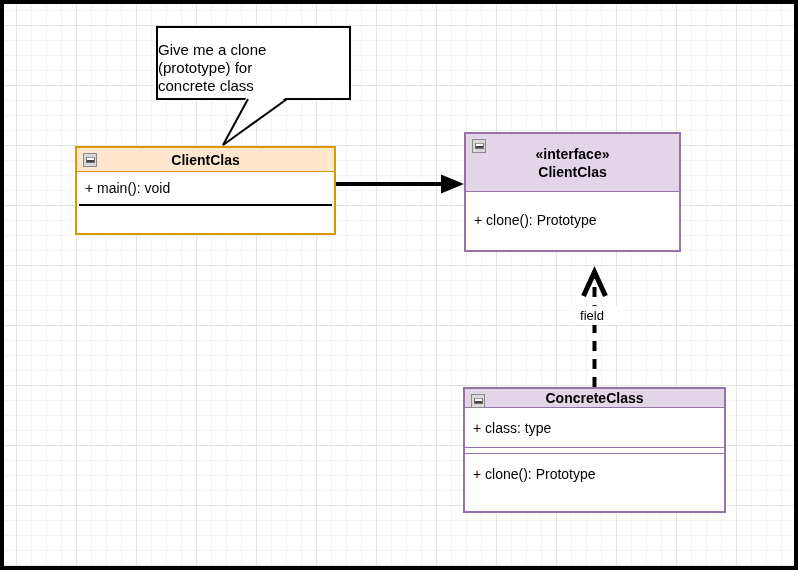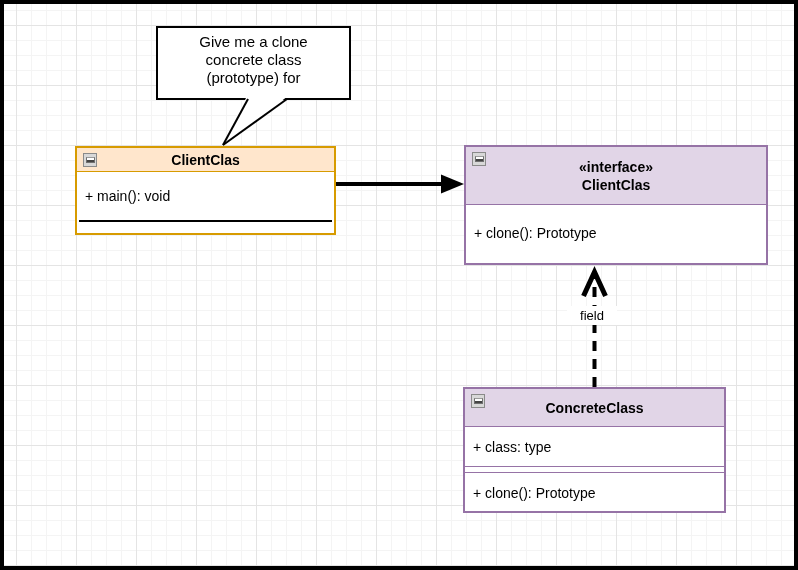--- a/index.html
+++ b/index.html
@@ -26,23 +26,23 @@
     position:absolute; left:0; top:0; width:790px; height:562px;
     pointer-events:none; z-index:5;
   }
   .overlay .edge { stroke: var(--c-edge, #000000); }
 
   
   .callout {
     position:absolute; left:152px; top:22px; width:195px; height:74px;
     background:#ffffff;
     border:2px solid var(--c-callout_border, #000000);
-    text-align:center;
+    text-align:left;
     font-size:15px; line-height:18px;
-    padding-top:5px;
+    padding-top:13px;
     z-index:2;
   }
 
   
   .uml-box { position:absolute; background:#ffffff; z-index:2; }
   .uml-header {
     position:relative;
     display:flex; align-items:center; justify-content:center;
     font-weight:bold; font-size:14px;
   }
@@ -70,46 +70,46 @@
   
   .box-client {
     left:71px; top:142px; width:261px; height:89px;
     border:2px solid var(--c-client_border, #d79b00);
   }
   .box-client .uml-header {
     height:24px;
     background: var(--c-client_fill, #ffe6cc);
     border-bottom:1px solid var(--c-client_border, #d79b00);
   }
-  .box-client .member-row { height:48px; }
+  .box-client .member-row { height:32px; }
   .box-client .black-separator {
     height:2px; background:#000000; margin:0 2px;
   }
 
   
   .box-prototype {
-    left:460px; top:141px; width:304px; height:120px;
+    left:460px; top:128px; width:217px; height:120px;
     border:2px solid var(--c-iface_border, #9673a6);
   }
   .box-prototype .uml-header {
     height:58px;
     flex-direction:column; justify-content:center;
     line-height:18px;
     background: var(--c-iface_fill, #e1d5e7);
     border-bottom:1px solid var(--c-iface_border, #9673a6);
   }
   .box-prototype .member-row { height:40px; align-items:flex-end; padding-bottom:4px; }
 
   
   .box-concrete {
     left:459px; top:383px; width:263px; height:126px;
     border:2px solid var(--c-iface_border, #9673a6);
   }
   .box-concrete .uml-header {
-    height:38px;
+    height:19px;
     background: var(--c-iface_fill, #e1d5e7);
     border-bottom:1px solid var(--c-iface_border, #9673a6);
   }
   .box-concrete .comp-field {
     height:40px;
     border-bottom:1px solid var(--c-iface_border, #9673a6);
   }
   .box-concrete .comp-gap { height:5px; background:#ffffff; }
   .box-concrete .comp-method {
     height:41px;
@@ -125,22 +125,22 @@
     z-index:6;
   }
 </style>
 </head>
 <body>
 
 <div class="canvas">
 
   <div class="callout">
     <div>Give me a clone</div>
+    <div>(prototype) for</div>
     <div>concrete class</div>
-    <div>(prototype) for</div>
   </div>
 
   <div class="uml-box box-client">
     <div class="uml-header">
       <span class="collapse-icon">
           <span class="minus-bar">
             <i></i>
           </span>
         </span>
       <span>ClientClas</span>

